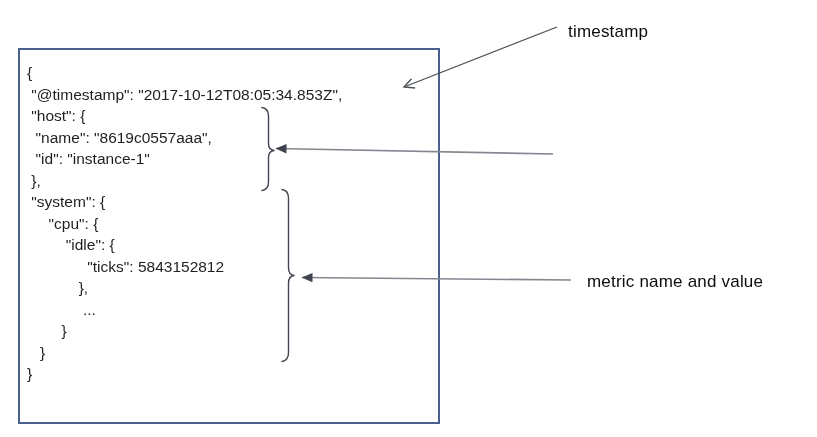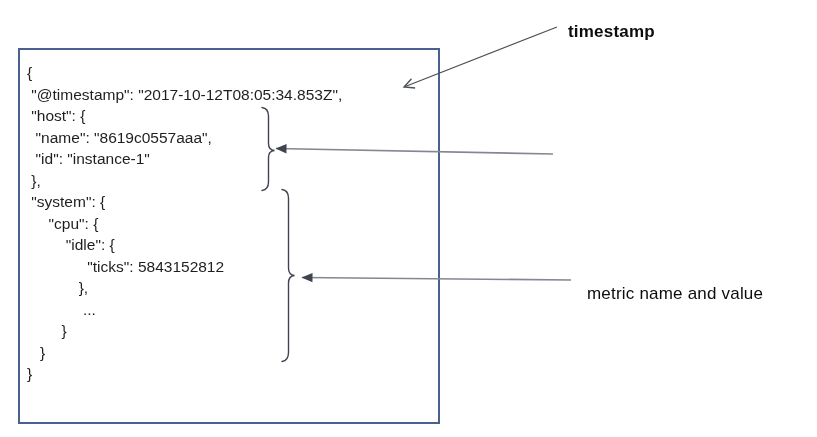--- a/index.html
+++ b/index.html
@@ -32,23 +32,23 @@
     white-space: pre;
     color: #1f1f1f;
   }
   .label {
     position: absolute;
     font-size: 17px;
     color: #0d0d0d;
     letter-spacing: 0.2px;
     white-space: nowrap;
   }
-  .lbl-ts  { left: 568px; top: 22px; font-weight: bold; }
+  .lbl-ts  { left: 568px; top: 22px; }
   .lbl-dim { left: 570px; top: 149px; }
-  .lbl-met { left: 587px; top: 272px; margin-top: 12px; }
+  .lbl-met { left: 587px; top: 272px; }
   .overlay {
     position: absolute;
     left: 0;
     top: 0;
     width: 817px;
     height: 437px;
     pointer-events: none;
   }
 </style>
 </head>

